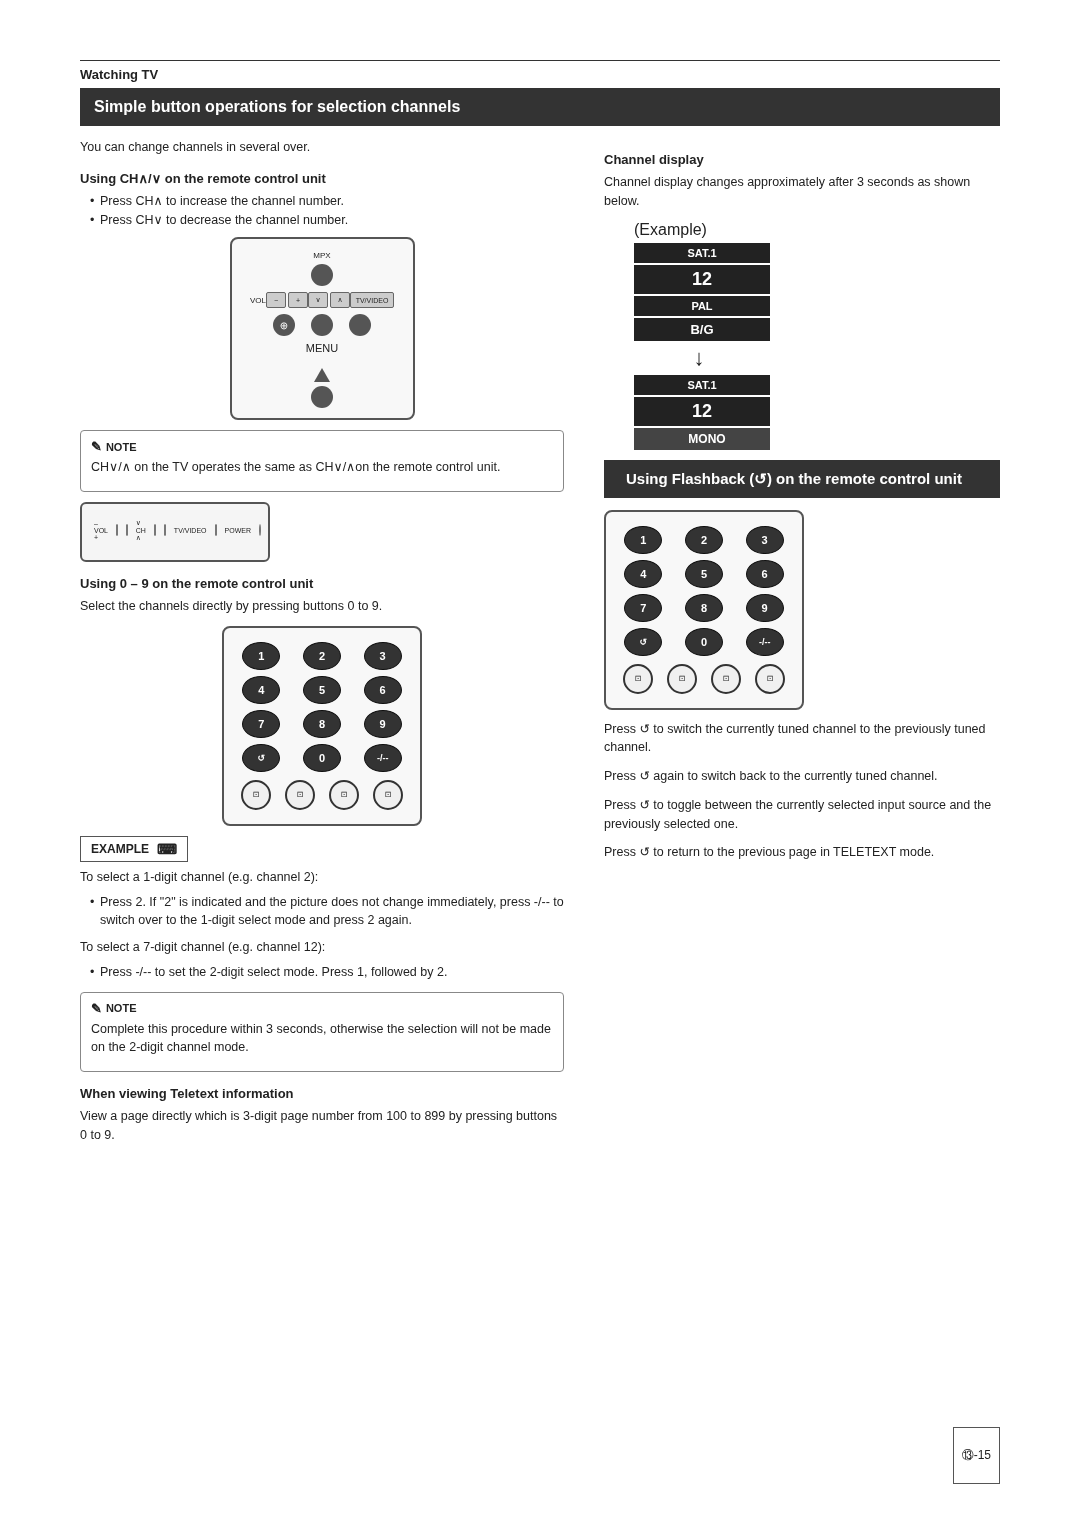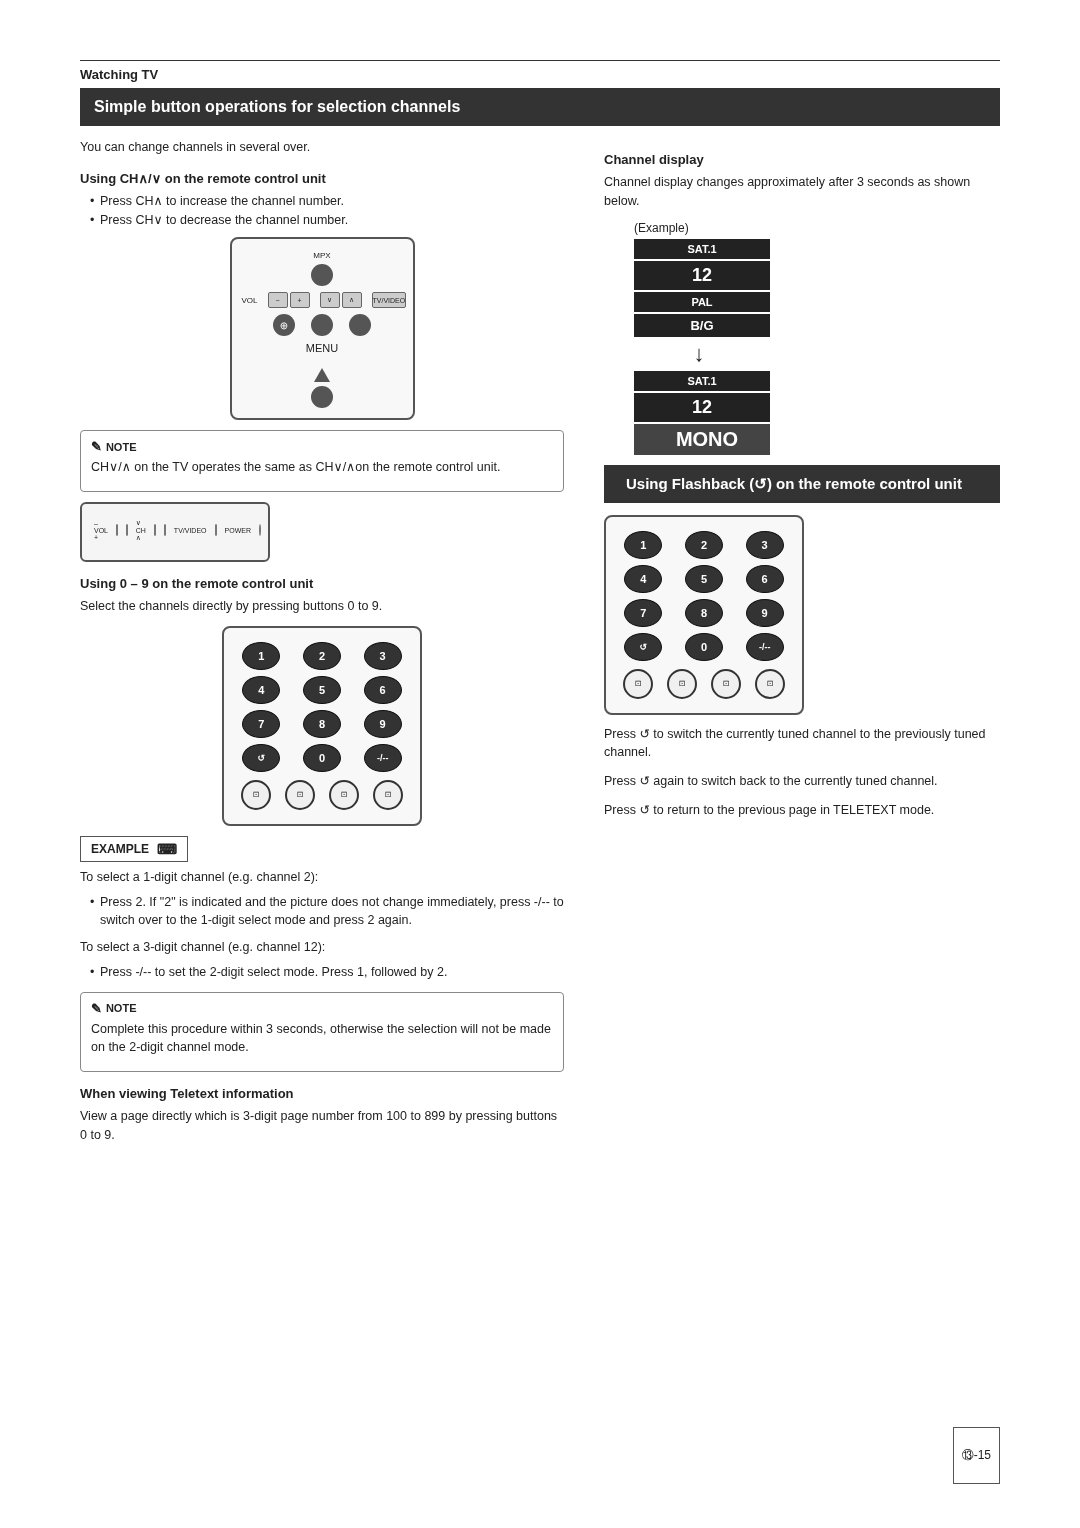--- a/index.html
+++ b/index.html
@@ -176,32 +176,32 @@
       color: #fff;
       padding: 4px 0;
       margin-bottom: 2px;
       text-align: center;
     }
 
     .ch-display-box.sat { font-size: 11px; font-weight: bold; }
     .ch-display-box.num { font-size: 18px; font-weight: bold; }
     .ch-display-box.pal { font-size: 11px; font-weight: bold; }
     .ch-display-box.bg { font-size: 13px; font-weight: bold; }
-    .ch-display-box.mono-big { font-size: 20px; font-weight: bold; background: #444; padding-left: 10px; }
+    .ch-display-box.mono-big { font-size: 12px; font-weight: bold; background: #444; padding-left: 10px; }
 
     .arrow-down {
       font-size: 22px;
       display: block;
       text-align: center;
       width: 130px;
       margin: 4px 0;
     }
 
     .example-label {
-      font-size: 12px;
+      font-size: 16px;
       margin-bottom: 4px;
     }
 
     
     .section-header-white {
       background: #333;
       color: #fff;
       font-weight: bold;
       font-size: 15px;
       padding: 10px 22px;
@@ -295,21 +295,21 @@
       color: #fff;
       font-size: 8px;
       display: flex;
       align-items: center;
       justify-content: center;
     }
 
     .vol-ch-row {
       display: flex;
       align-items: center;
-      gap: 10px;
+      justify-content: center;
       margin-bottom: 6px;
     }
 
     .vol-label {
       font-size: 8px;
     }
 
     .rocker-vol {
       display: flex;
       gap: 2px;
@@ -504,21 +504,21 @@
 
     <p class="body-text">
       <span>To select a 1-digit channel (e.g. channel 2):</span>
     </p>
     <ul class="bullet-list">
       <li>
         <span>Press 2. If "2" is indicated and the picture does not change immediately, press -/-- to switch over to the 1-digit select mode and press 2 again.</span>
       </li>
     </ul>
     <p class="body-text">
-      <span>To select a 3-digit channel (e.g. channel 12):</span>
+      <span>To select a 7-digit channel (e.g. channel 12):</span>
     </p>
     <ul class="bullet-list">
       <li>
         <span>Press -/-- to set the 2-digit select mode. Press 1, followed by 2.</span>
       </li>
     </ul>
 
     
     <div class="note-box">
       <div class="note-title">
@@ -580,20 +580,21 @@
       <div class="numpad-icon-row">
         <div class="numpad-icon-btn" style="font-size:8px;">⊡</div>
         <div class="numpad-icon-btn" style="font-size:8px;">⊡</div>
         <div class="numpad-icon-btn" style="font-size:8px;">⊡</div>
         <div class="numpad-icon-btn" style="font-size:8px;">⊡</div>
       </div>
     </div>
 
     <p class="body-text" style="margin-bottom:10px;">Press ↺ to switch the currently tuned channel to the previously tuned channel.</p>
     <p class="body-text" style="margin-bottom:10px;">Press ↺ again to switch back to the currently tuned channel.</p>
+    <p class="body-text" style="margin-bottom:10px;">Press ↺ to toggle between the currently selected input source and the previously selected one.</p>
     <p class="body-text">Press ↺ to return to the previous page in TELETEXT mode.</p>
 
   </div>
 </div>
 
 
 <div class="page-number">
   <span>⑬-15</span>
 </div>
 

